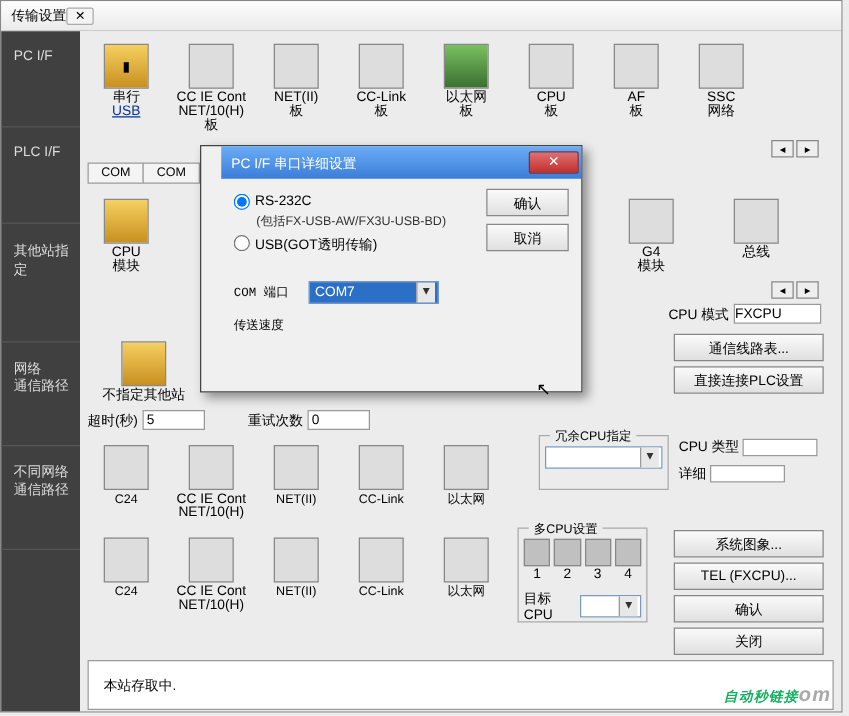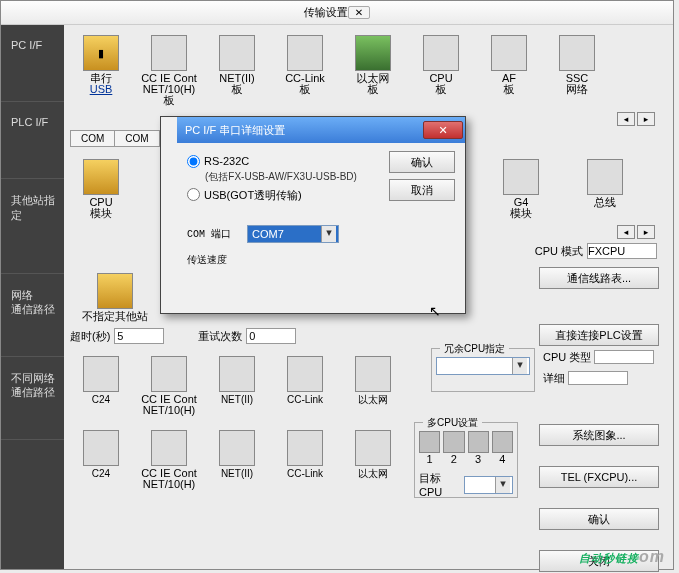--- a/index.html
+++ b/index.html
@@ -1,19 +1,19 @@
 <!DOCTYPE html>
 <html><head>
 <meta charset="utf-8">
 <style>
 * { box-sizing: border-box; margin: 0; padding: 0; font-family: "Microsoft YaHei", SimSun, sans-serif; font-size: 11px; }
 body { width: 679px; height: 573px; background: #ececec; position: relative; overflow: hidden; }
 
 .main-window { position: absolute; top: 0; left: 0; width: 674px; height: 570px; background: #f0f0f0; border: 1px solid #888; }
-.main-title { height: 24px; background: linear-gradient(#fdfdfd,#ebebeb); border-bottom: 1px solid #ccc; padding: 4px 8px; display: flex; justify-content: center; align-items: center; }
+.main-title { height: 24px; background: linear-gradient(#fdfdfd,#ebebeb); border-bottom: 1px solid #ccc; padding: 4px 8px; display: flex; justify-content: flex-start; align-items: center; }
 .main-title .close { border: 1px solid #aaa; border-radius: 2px; padding: 0 6px; font-size: 10px; background: #f4f4f4; }
 
 .content { display: flex; height: calc(100% - 24px); }
 .sidebar { width: 108px; background: #404040; color: #ddd; font-family: "Courier New", monospace; }
 .sidebar div { padding: 14px 8px 50px 10px; border-bottom: 1px solid #555; font-size: 11px; }
 .sidebar .two-line { padding: 14px 8px 40px 10px; line-height: 14px; }
 
 .main-area { flex: 1; background: #ececec; position: relative; }
 
 .icon-row { display: flex; gap: 6px; padding: 10px 6px 4px 6px; }
@@ -30,35 +30,35 @@
 .subtab { margin: 2px 6px; }
 .subtab span { display: inline-block; padding: 2px 10px; border: 1px solid #999; background: #f4f4f4; font-size: 10px; margin-right: -1px; }
 
 .field-row { display: flex; align-items: center; gap: 4px; margin: 2px 6px; font-size: 10px; }
 .field-row input[type=text] { border: 1px solid #999; height: 16px; padding: 0 2px; background: #fff; }
 .field-row label { }
 
 .groupbox { border: 1px solid #aaa; margin: 2px 4px; position: relative; padding: 8px 4px 4px; }
 .groupbox .legend { position: absolute; top: -7px; left: 8px; background: #ececec; padding: 0 4px; font-size: 10px; }
 
-.right-buttons { display: flex; flex-direction: column; gap: 20px; justify-content: space-between; }
+.right-buttons { display: flex; flex-direction: column; gap: 4px; }
 .right-buttons button, .std-btn { border: 1px solid #888; background: linear-gradient(#fafafa,#e0e0e0); height: 22px; width: 120px; font-size: 11px; }
 
 .bottom-status { margin: 4px 6px; border: 1px solid #999; background: #fff; height: 40px; padding: 12px; font-size: 10px; }
 
 
 .dialog { position: absolute; top: 116px; left: 160px; width: 306px; height: 198px; background: #f0f0f0; border: 1px solid #444; box-shadow: 4px 4px 8px rgba(0,0,0,0.4); z-index: 100; padding-left: 16px; }
 .dlg-title { height: 26px; background: linear-gradient(#6badf6,#3b7dd8); color: #fff; display: flex; align-items: center; justify-content: space-between; padding: 0 2px 0 8px; font-size: 11px; }
 .dlg-close { width: 40px; height: 18px; background: linear-gradient(#e07070,#c23030); border: 1px solid #803030; color: #fff; text-align: center; line-height: 16px; font-size: 11px; border-radius: 2px; }
 .dlg-body { padding: 10px 10px; position: relative; }
 .dlg-radio { margin: 2px 0; display: flex; align-items: flex-start; gap: 4px; }
 .dlg-radio .subtext { font-size: 10px; color: #333; margin-left: 18px; }
 .dlg-field { display: flex; align-items: center; gap: 6px; margin-top: 10px; }
 .dlg-field label { width: 54px; font-size: 10px; font-family: Liberation Mono, monospace; }
-.combo-sel { background: #2b6fc7; color: #fff; padding: 1px 16px 1px 4px; border: 1px solid #7a9ac0; display: inline-flex; align-items: center; position: relative; height: 18px; width: 92px; }
+.combo-sel { background: #2b6fc7; color: #fff; padding: 1px 16px 1px 4px; border: 1px solid #7a9ac0; display: inline-flex; align-items: center; position: relative; height: 18px; width: 104px; }
 .combo-sel::after { content: "▾"; position: absolute; right: 2px; top: 0; width: 14px; height: 16px; background: #e8e8e8; color: #333; text-align: center; border-left: 1px solid #999; }
 .combo-plain { background: #fff; color: #000; padding: 1px 16px 1px 4px; border: 1px solid #7a9ac0; display: inline-flex; align-items: center; position: relative; height: 18px; width: 104px; }
 .combo-plain::after { content: "▾"; position: absolute; right: 2px; top: 0; width: 14px; height: 16px; background: #e8e8e8; color: #333; text-align: center; border-left: 1px solid #999; }
 .dlg-btns { position: absolute; top: 8px; right: 10px; display: flex; flex-direction: column; gap: 6px; }
 .dlg-btns button { width: 66px; height: 22px; border: 1px solid #888; background: linear-gradient(#fafafa,#e0e0e0); font-size: 11px; }
 .cursor { position: absolute; top: 160px; left: 252px; font-size: 14px; pointer-events: none; }
 
 .watermark { position: absolute; bottom: 6px; right: 14px; font-size: 20px; font-weight: bold; font-style: italic; color: #16b060; letter-spacing: 1px; }
 .watermark .sub { color: #aaa; font-size: 16px; }
 

